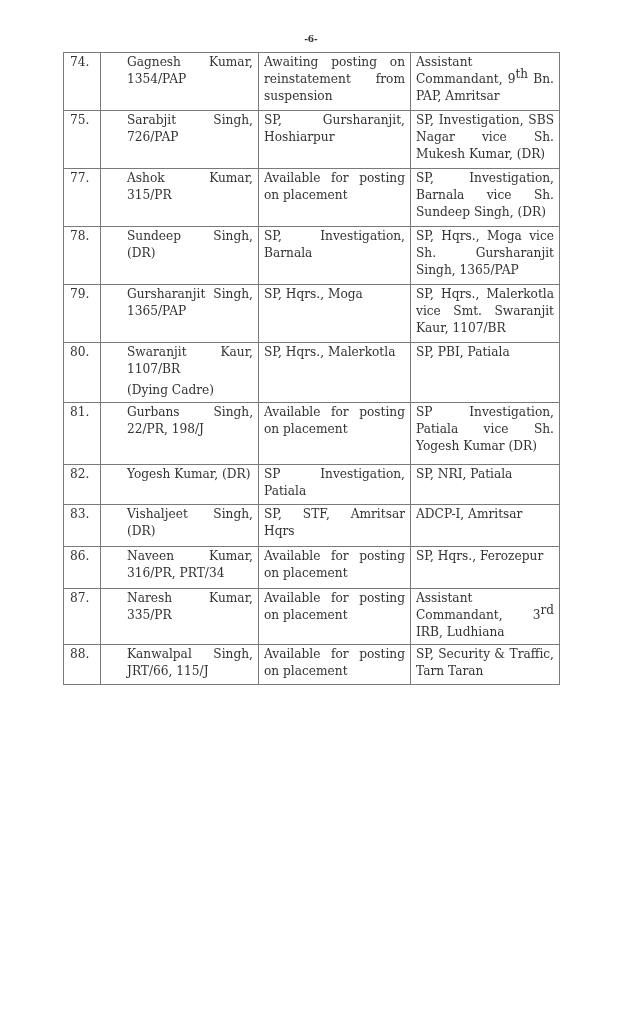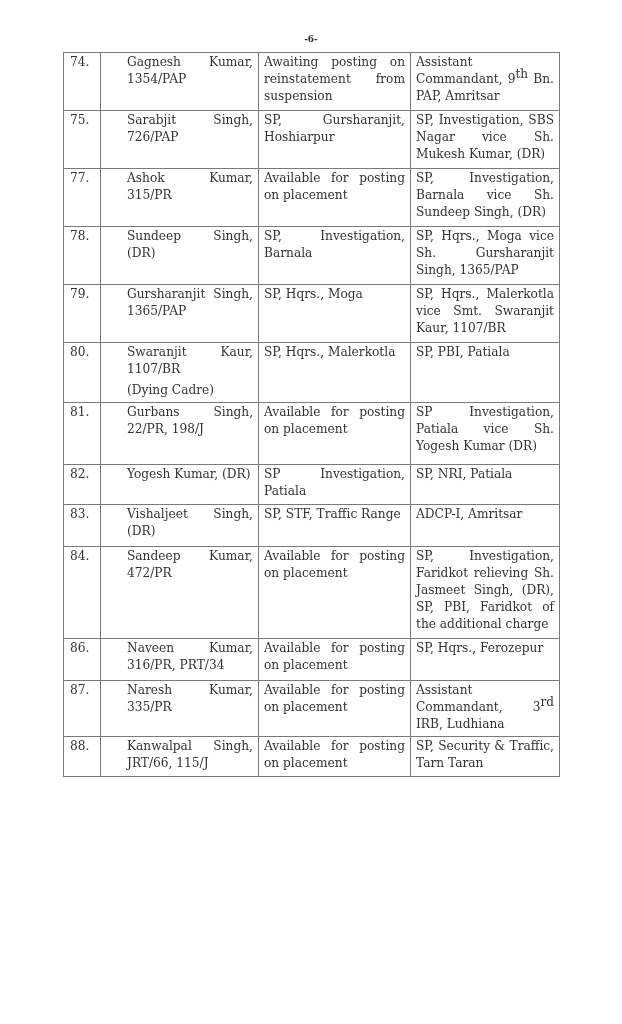--- a/index.html
+++ b/index.html
@@ -68,28 +68,22 @@
       </tr>
       <tr style="height: 40px;">
         <td class="num">82.</td>
         <td class="name"><span>Yogesh Kumar, (DR)</span></td>
         <td class="cur">SP Investigation, Patiala</td>
         <td class="new"><span>SP, NRI, Patiala</span></td>
       </tr>
       <tr style="height: 42px;">
         <td class="num">83.</td>
         <td class="name"><span>Vishaljeet Singh, (DR)</span></td>
-        <td class="cur">SP, STF, Traffic Range</td>
+        <td class="cur">SP, STF, Amritsar Hqrs</td>
         <td class="new"><span>ADCP-I, Amritsar</span></td>
-      </tr>
-      <tr style="height: 92px;">
-        <td class="num">84.</td>
-        <td class="name"><span>Sandeep Kumar, 472/PR</span></td>
-        <td class="cur">Available for posting on placement</td>
-        <td class="new"><span>SP, Investigation, Faridkot relieving Sh. Jasmeet Singh, (DR), SP, PBI, Faridkot of the additional charge</span></td>
       </tr>
       <tr style="height: 42px;">
         <td class="num">86.</td>
         <td class="name"><span>Naveen Kumar, 316/PR, PRT/34</span></td>
         <td class="cur">Available for posting on placement</td>
         <td class="new"><span>SP, Hqrs., Ferozepur</span></td>
       </tr>
       <tr style="height: 40px;">
         <td class="num">87.</td>
         <td class="name"><span>Naresh Kumar, 335/PR</span></td>

